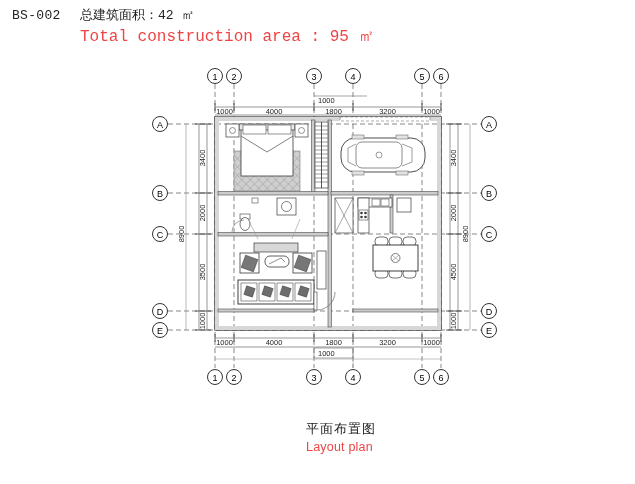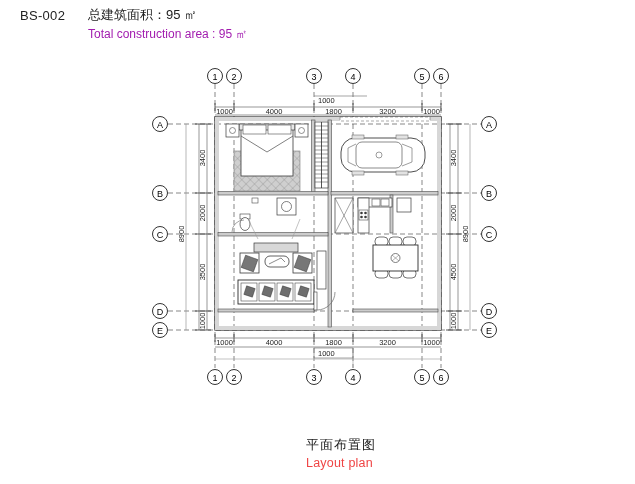--- a/index.html
+++ b/index.html
@@ -6,42 +6,42 @@
   html,body{margin:0;padding:0;}
   body{
     width:635px;height:484px;
     background:#ffffff;
     font-family:"Liberation Sans","DejaVu Sans",sans-serif;
     color:#1c1c1c;
     overflow:hidden;
     position:relative;
   }
   
-  .header{position:absolute;left:8px;top:0;width:574px;height:60px;}
+  .header{position:absolute;left:0;top:0;width:574px;height:60px;font-family:Liberation Mono, monospace;}
   .code{position:absolute;left:12px;top:8px;font-size:13px;letter-spacing:.3px;color:#222;}
   .area-cn{position:absolute;left:80px;top:6px;font-size:13px;color:#222;white-space:nowrap;}
-  .area-en{position:absolute;left:80px;top:26px;font-size:12px;color:#a21caf;white-space:nowrap;}
+  .area-en{position:absolute;left:80px;top:26px;font-size:16px;color:#ef4444;white-space:nowrap;}
 
   
   .plan{position:absolute;left:0;top:56px;width:635px;height:340px;}
   .plan svg{display:block;}
 
   
-  .titleblock{position:absolute;left:0;top:436px;width:532px;height:48px;text-align:center;}
+  .titleblock{position:absolute;left:0;top:420px;width:532px;height:48px;text-align:center;}
   .title-cn{position:absolute;left:306px;top:0;font-size:13px;color:#1a1a1a;letter-spacing:1px;}
   .title-en{position:absolute;left:306px;top:20px;font-size:12.5px;color:#ef4444;letter-spacing:.2px;}
 
   text{font-family:"Liberation Sans","DejaVu Sans",sans-serif;}
 </style>
 </head>
 <body>
 
 <div class="header">
   <div class="code">BS-002</div>
-  <div class="area-cn">总建筑面积：95 ㎡</div>
+  <div class="area-cn">总建筑面积：42 ㎡</div>
   <div class="area-en">Total construction area : 95 ㎡</div>
 </div>
 
 <div class="plan">
 <svg width="635" height="340" viewBox="0 0 635 340" xmlns="http://www.w3.org/2000/svg">
 
   <defs>
     <pattern id="rughatch" width="6" height="6" patternUnits="userSpaceOnUse" patternTransform="rotate(45)">
       <rect width="6" height="6" fill="#cfcfcf"></rect>
       <line x1="0" y1="0" x2="0" y2="6" stroke="#8e8e8e" stroke-width="0.7"></line>

